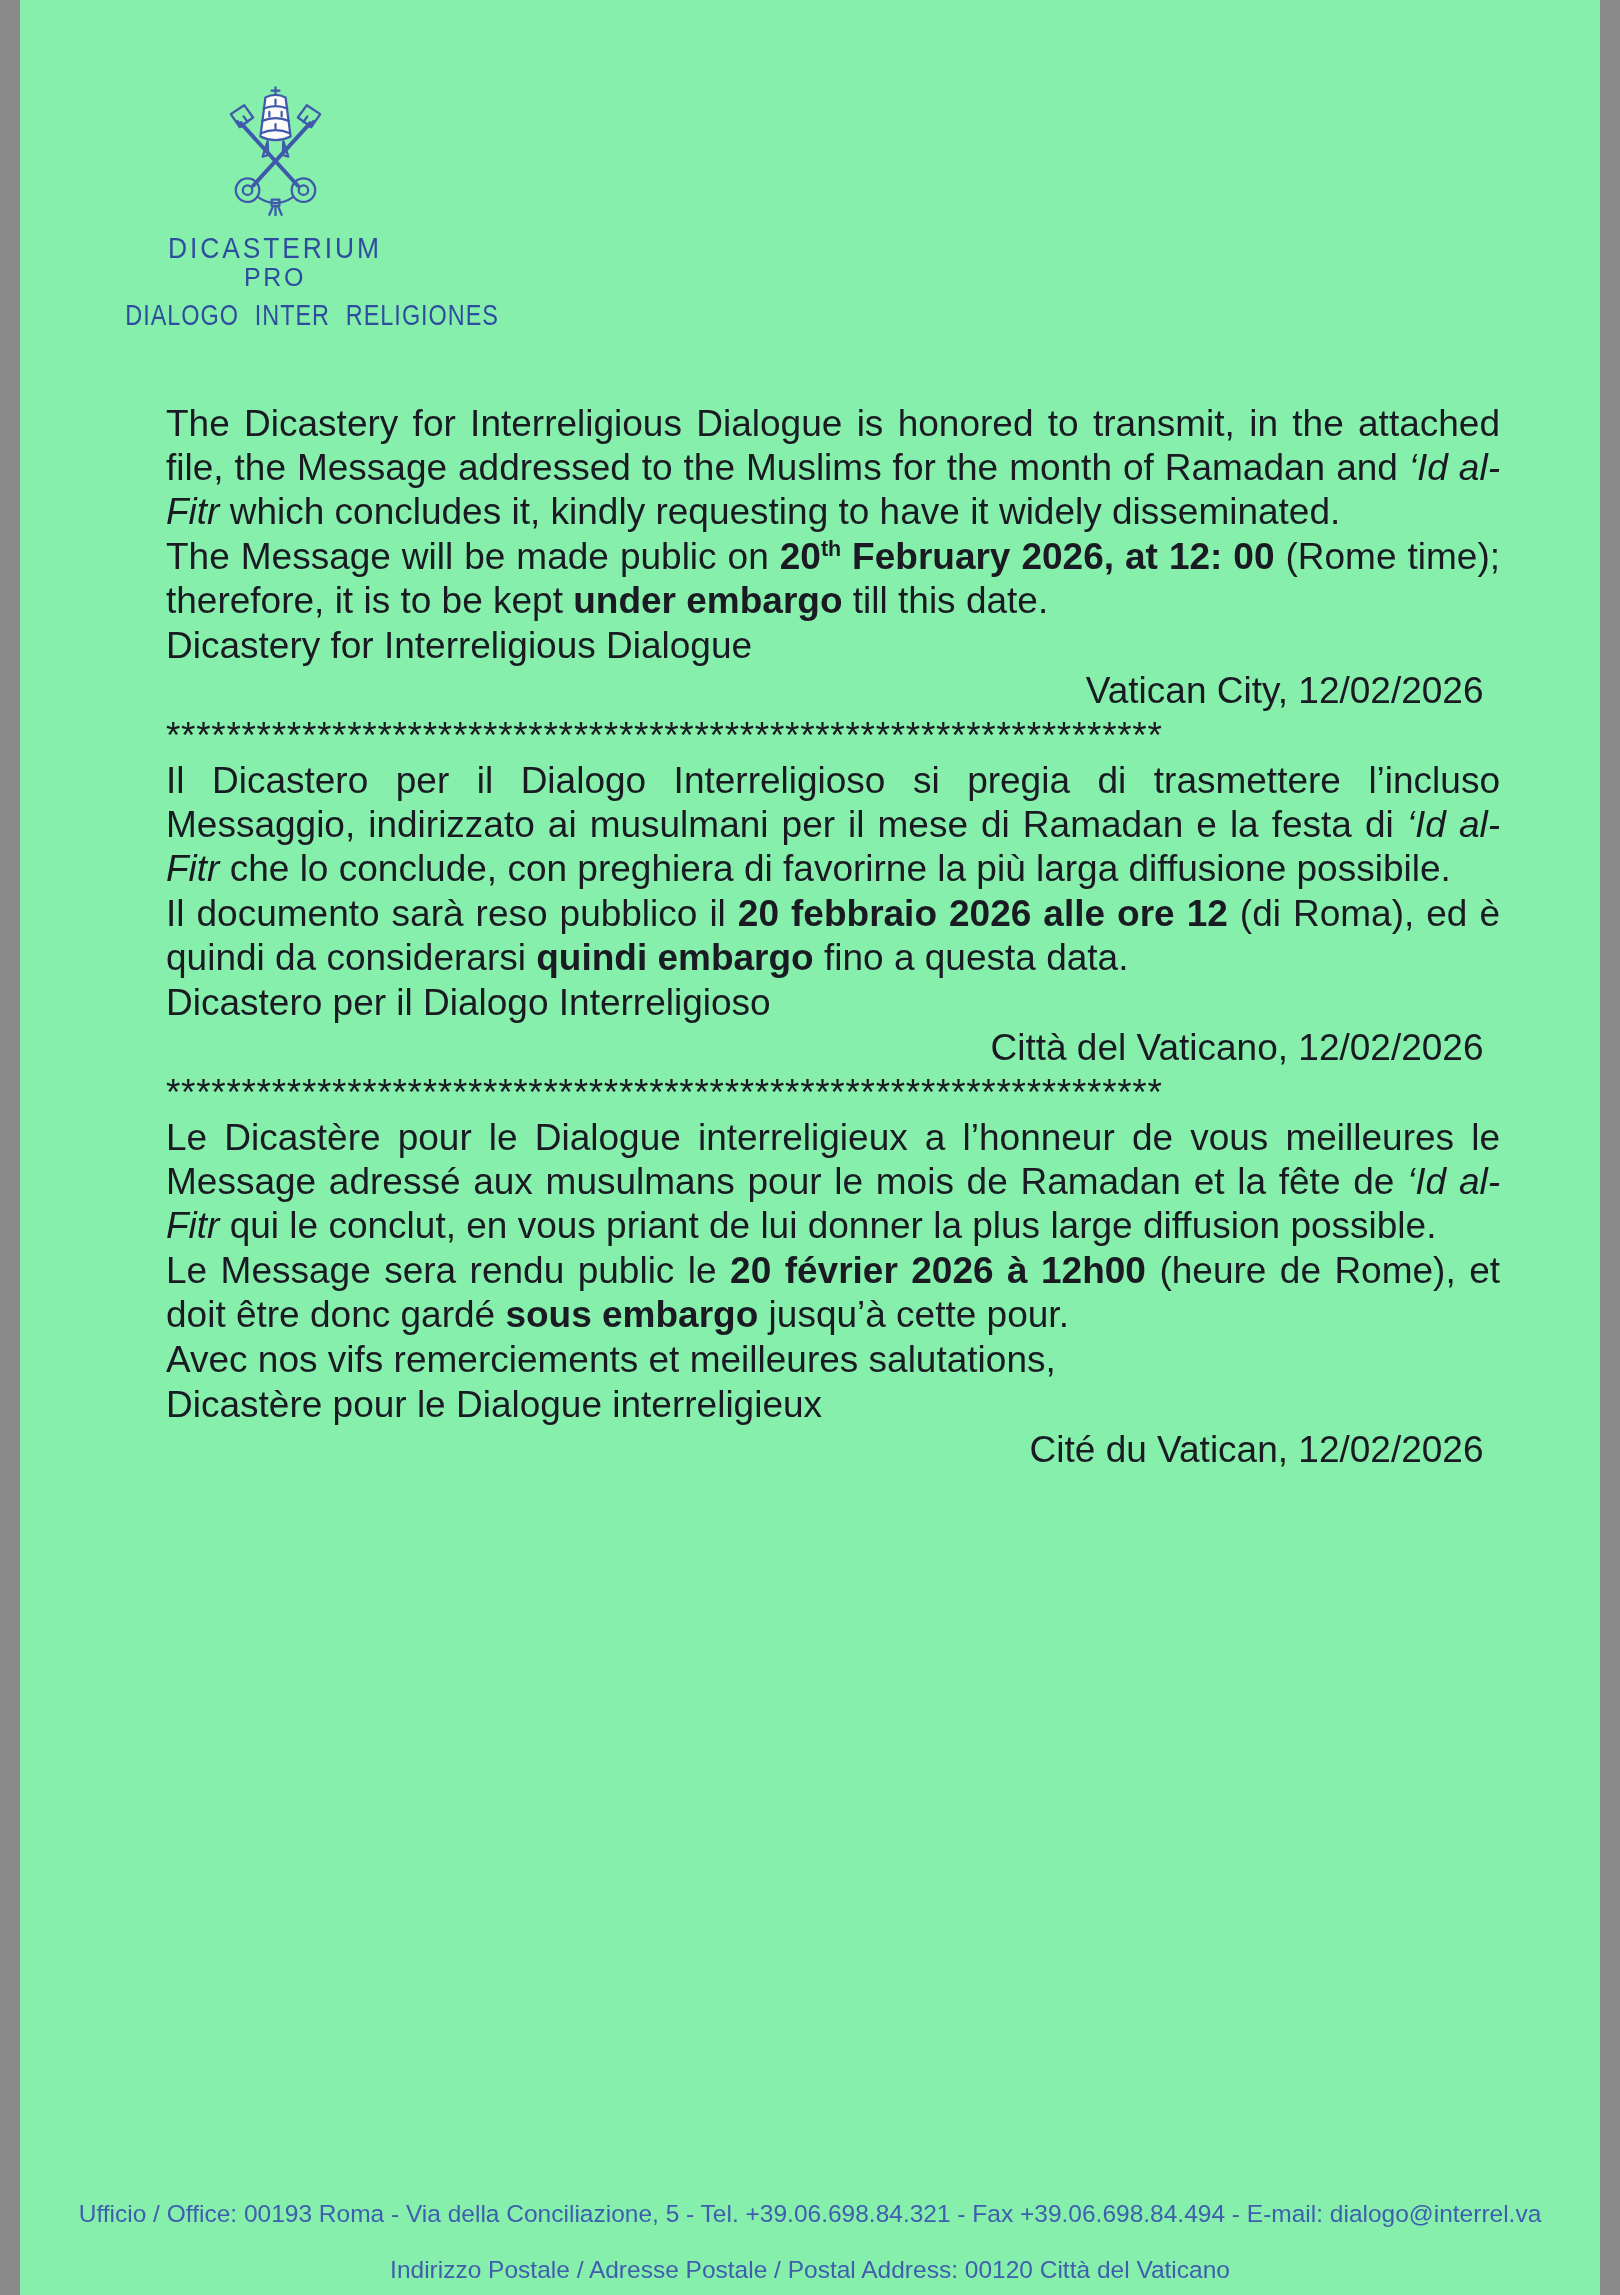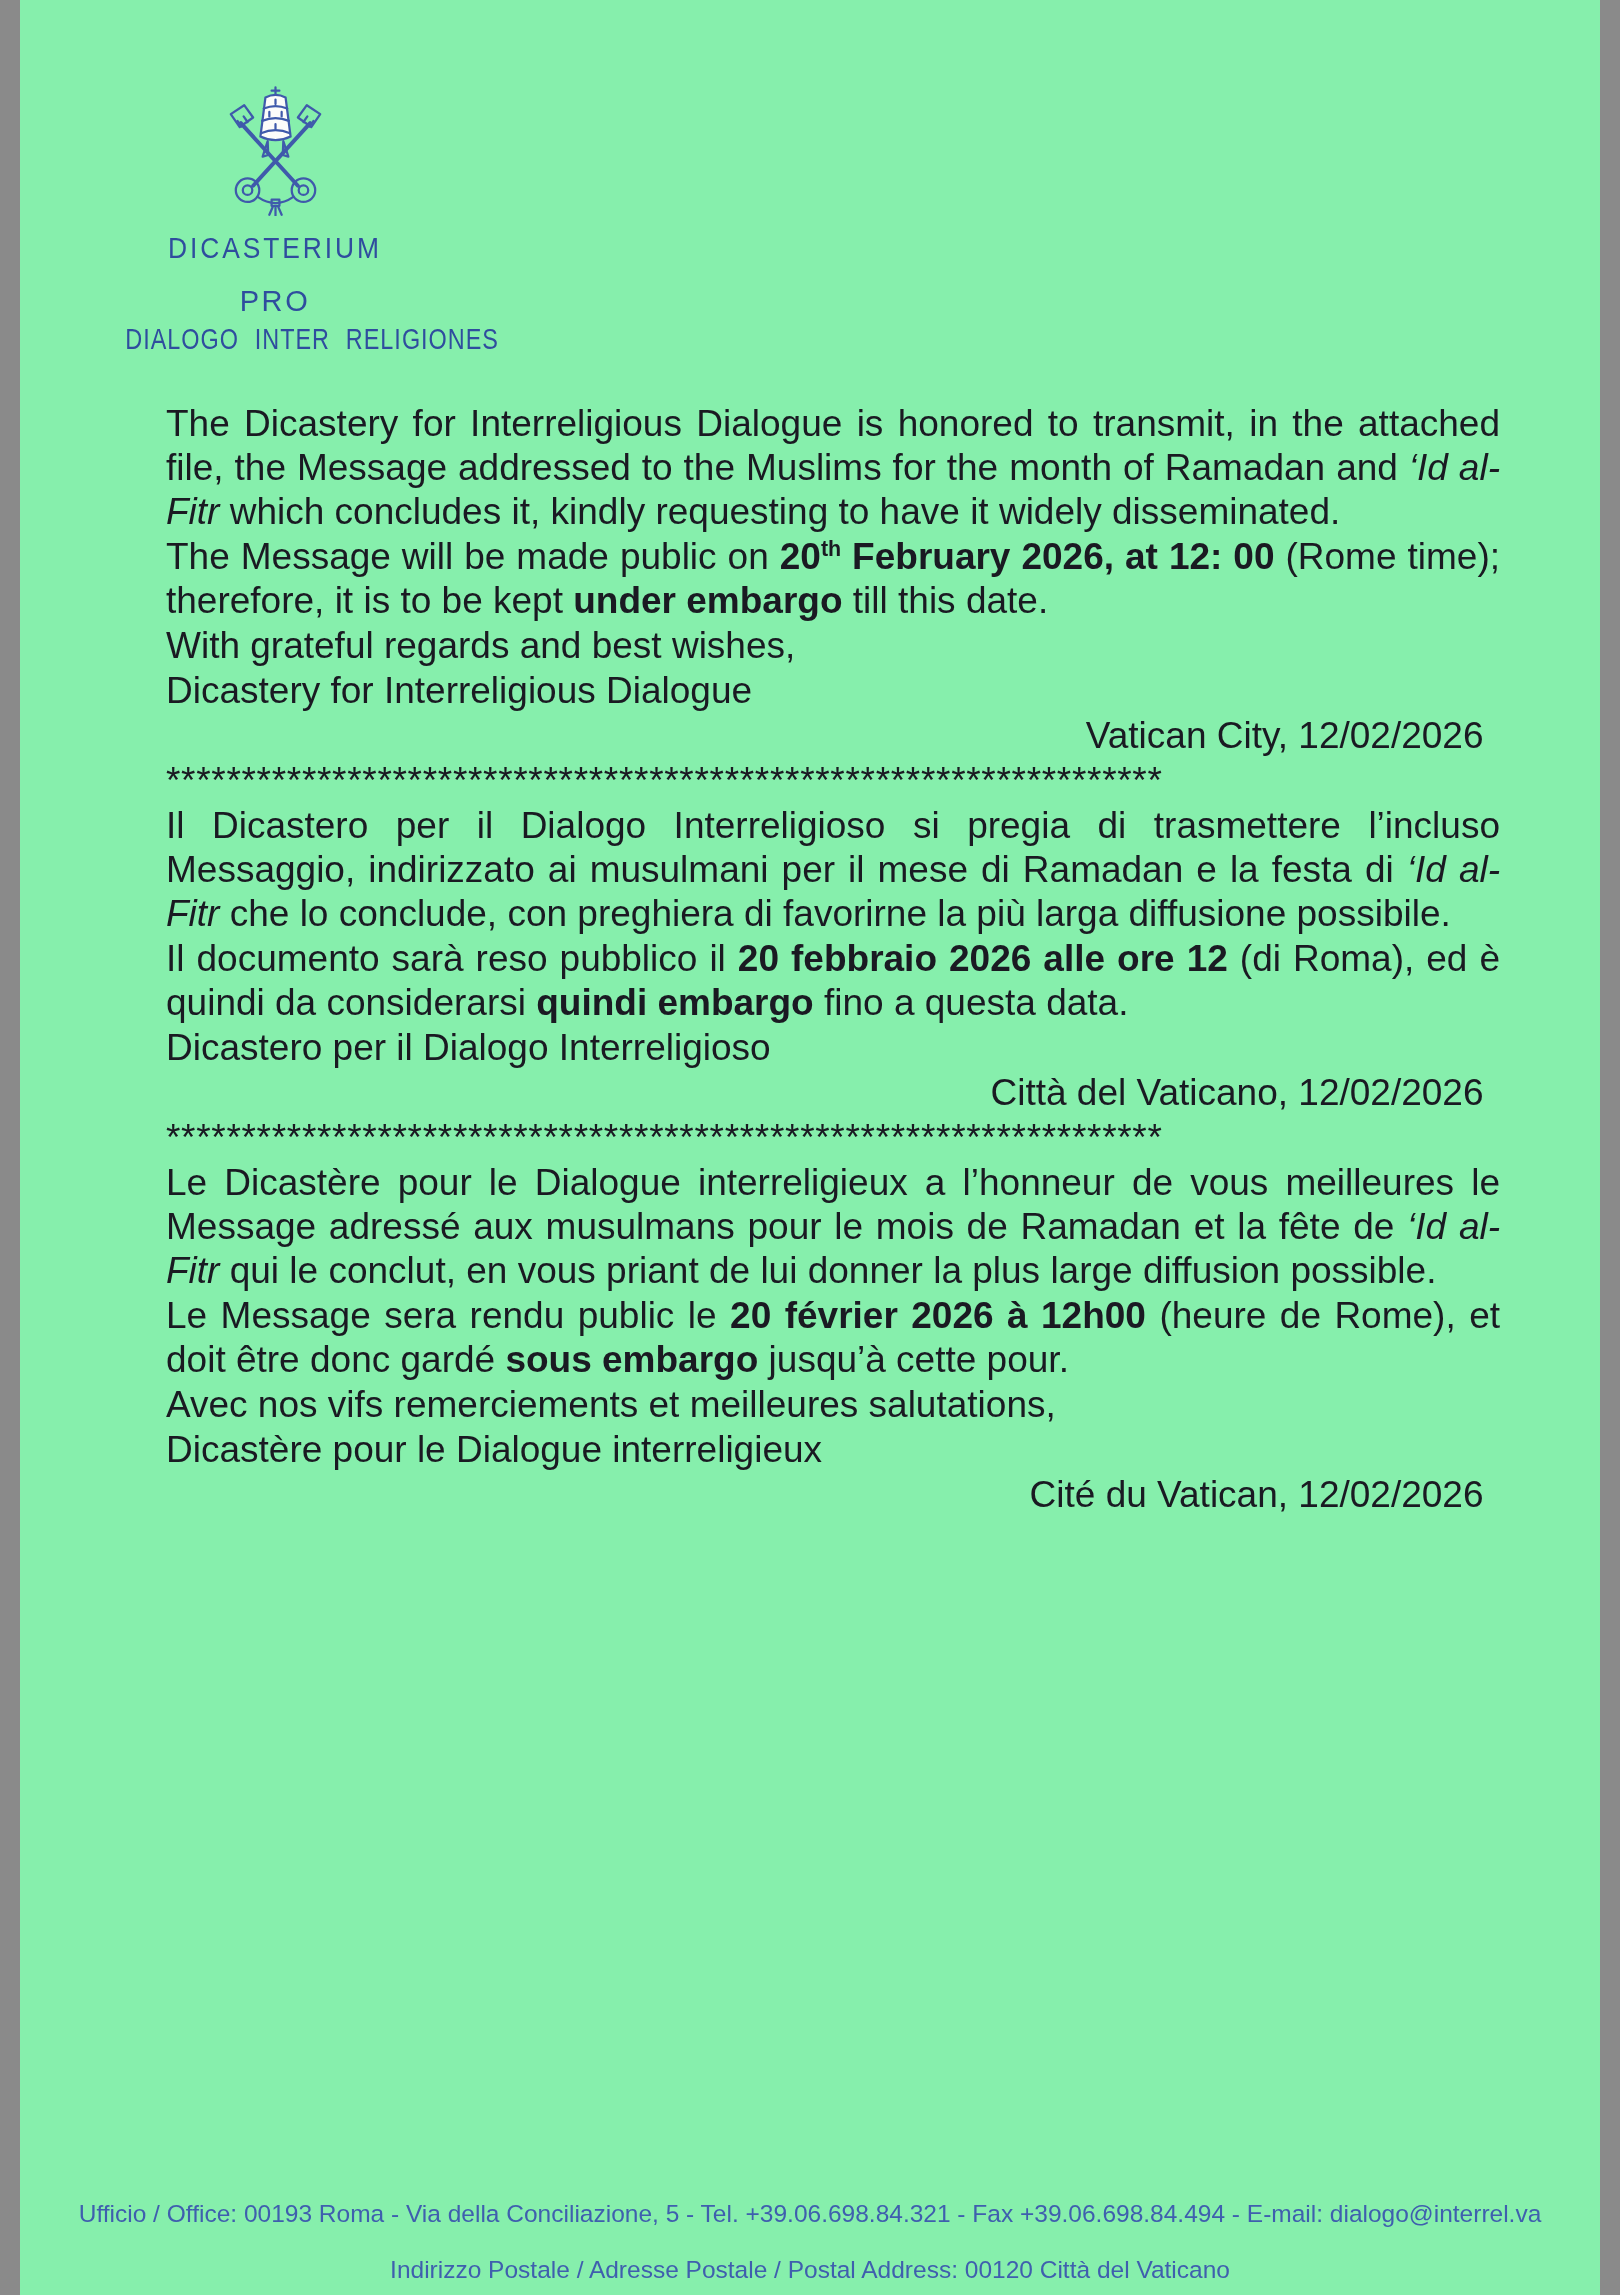--- a/index.html
+++ b/index.html
@@ -25,23 +25,23 @@
   }
   .emblem { display:block; margin:0 auto; }
   .lh-line1 {
     font-size: 30px; line-height: 32px;
     letter-spacing: 3.3px;
     margin-top: 16px;
     transform: scaleX(0.88); transform-origin: center;
     white-space: nowrap;
   }
   .lh-line2 {
-    font-size: 29px; line-height: 26.5px;
+    font-size: 25px; line-height: 26.5px;
     letter-spacing: 2.6px;
-    margin-top: 24px;
+    margin-top: 0;
   }
   .lh-line3 {
     font-size: 30px; line-height: 32px;
     letter-spacing: 1.3px; word-spacing: 10.6px;
     margin-top: 8.6px;
     transform: scaleX(0.78); transform-origin: center;
     white-space: nowrap;
   }
 
   
@@ -128,21 +128,20 @@
     <div class="lh-line1">DICASTERIUM</div>
     <div class="lh-line2">PRO</div>
     <div class="lh-line3">DIALOGO INTER RELIGIONES</div>
   </header>
 
   <main class="content">
 
     <section>
       <p class="para"><span>The Dicastery for Interreligious Dialogue is honored to transmit, in the attached file, the Message addressed to the Muslims for the month of Ramadan and </span><span style="font-style: italic;">‘Id al-Fitr</span><span> which concludes it, kindly requesting to have it widely disseminated.</span></p>
       <p class="para mt-para"><span>The Message will be made public on </span><span style="font-weight: bold;">20</span><sup style="font-weight: bold;">th</sup><span style="font-weight: bold;"> February 2026, at 12: 00</span><span> (Rome time); therefore, it is to be kept </span><span style="font-weight: bold;">under embargo</span><span> till this date.</span></p>
-      <p class="mt-close">With grateful regards and best wishes,</p>
       <p class="mt-sig">Dicastery for Interreligious Dialogue</p>
       <p class="dateline">Vatican City, 12/02/2026</p>
     </section>
 
     <p class="separator">******************************************************************</p>
 
     <section>
       <p class="para mt-after-sep"><span>Il Dicastero per il Dialogo Interreligioso si pregia di trasmettere l’incluso Messaggio, indirizzato ai musulmani per il mese di Ramadan e la festa di </span><span style="font-style: italic;">‘Id al-Fitr</span><span> che lo conclude, con preghiera di favorirne la più larga diffusione possibile.</span></p>
       <p class="para mt-para"><span>Il documento sarà reso pubblico il </span><span style="font-weight: bold;">20 febbraio 2026 alle ore 12</span><span> (di Roma), ed è quindi da considerarsi </span><span style="font-weight: bold;">quindi embargo</span><span> fino a questa data.</span></p>
       <p class="mt-sig">Dicastero per il Dialogo Interreligioso</p>

